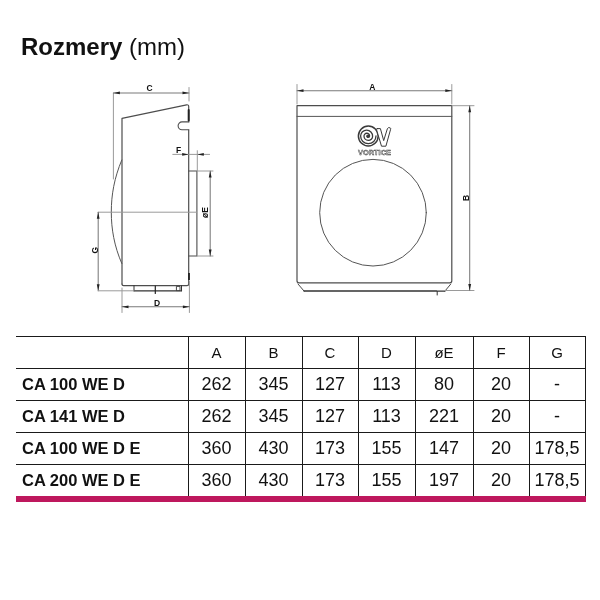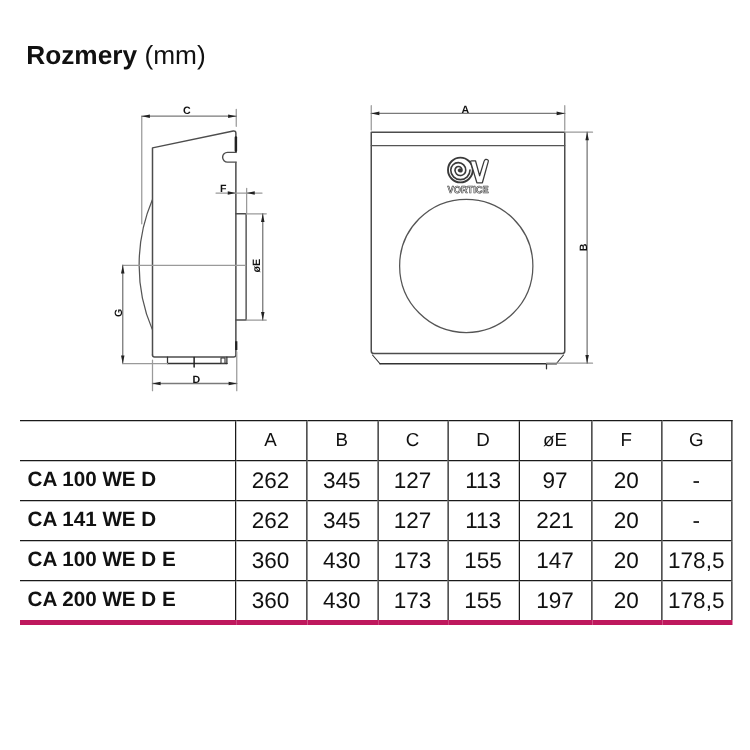--- a/index.html
+++ b/index.html
@@ -1,22 +1,22 @@
 <!DOCTYPE html>
 <html><head>
 <meta charset="utf-8">
 <style>
   html,body{margin:0;padding:0;background:#fff;}
   body{width:600px;height:600px;position:relative;font-family:"Liberation Sans",sans-serif;}
-  #title{position:absolute;left:21px;top:33px;font-size:21px;color:#111;white-space:nowrap;}
+  #title{position:absolute;left:21px;top:33px;font-size:24px;color:#111;white-space:nowrap;}
   #title b{font-weight:bold;}
   #drawing{position:absolute;left:0;top:0;}
   table{position:absolute;left:16px;top:336px;border-collapse:collapse;table-layout:fixed;}
   td{height:31px;padding:0;font-size:18px;color:#111;border-top:1px solid #1a1a1a;}
-  tr.last td{border-bottom:4px solid #be185d;}
+  tr.last td{border-bottom:6px solid #be185d;}
   td.n{border-left:1px solid #1a1a1a;text-align:center;}
   td.g{border-right:1px solid #1a1a1a;}
   td.m{font-weight:bold;padding-left:6px;font-size:16.5px;}
   tr.hdr td{font-size:15px;font-weight:normal;}
 </style>
 </head>
 <body>
 <div id="title"><b>Rozmery</b> (mm)</div>
 <svg id="drawing" width="600" height="336" viewBox="0 0 600 336">
   <g fill="none" stroke-linecap="round" stroke-linejoin="round">
@@ -127,21 +127,21 @@
         <td class="n">øE</td>
         <td class="n">F</td>
         <td class="n g">G</td>
       </tr>
   <tr>
         <td class="m">CA 100 WE D</td>
         <td class="n">262</td>
         <td class="n">345</td>
         <td class="n">127</td>
         <td class="n">113</td>
-        <td class="n">97</td>
+        <td class="n">80</td>
         <td class="n">20</td>
         <td class="n g">-</td>
       </tr>
   <tr>
         <td class="m">CA 141 WE D</td>
         <td class="n">262</td>
         <td class="n">345</td>
         <td class="n">127</td>
         <td class="n">113</td>
         <td class="n">221</td>

